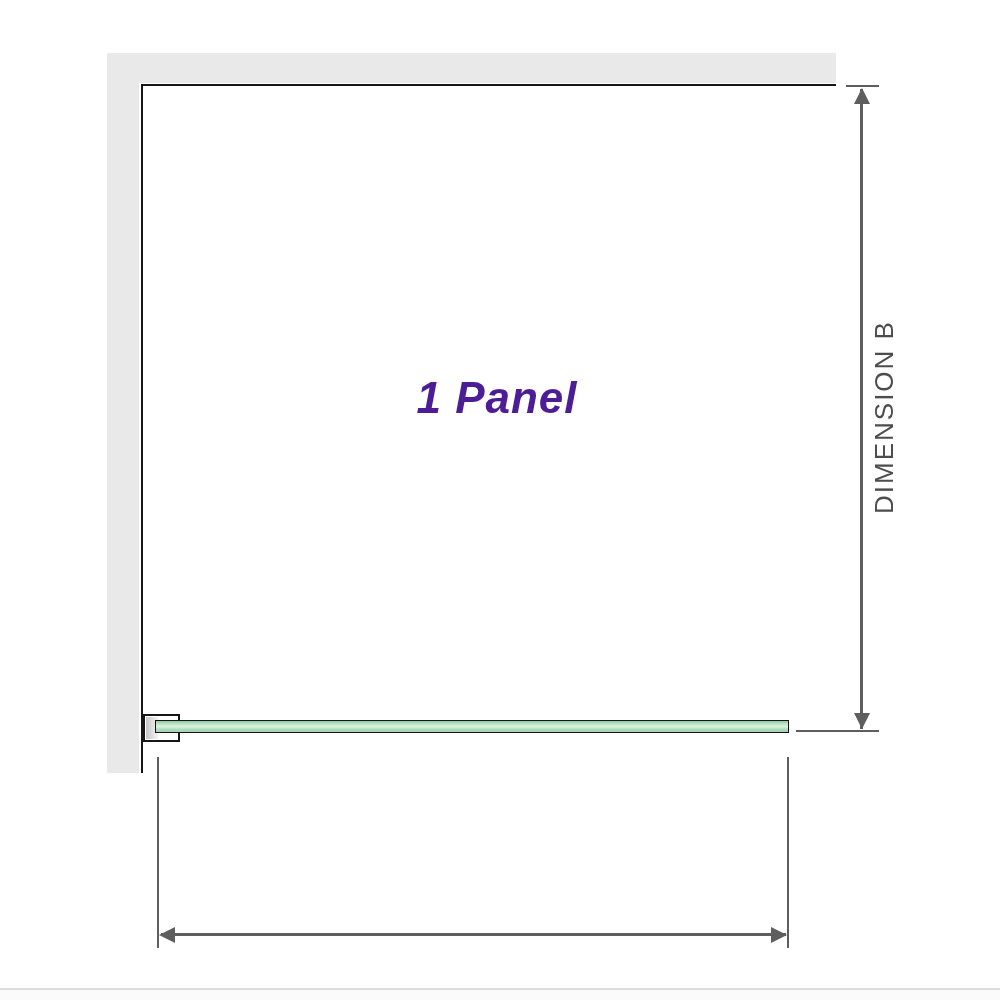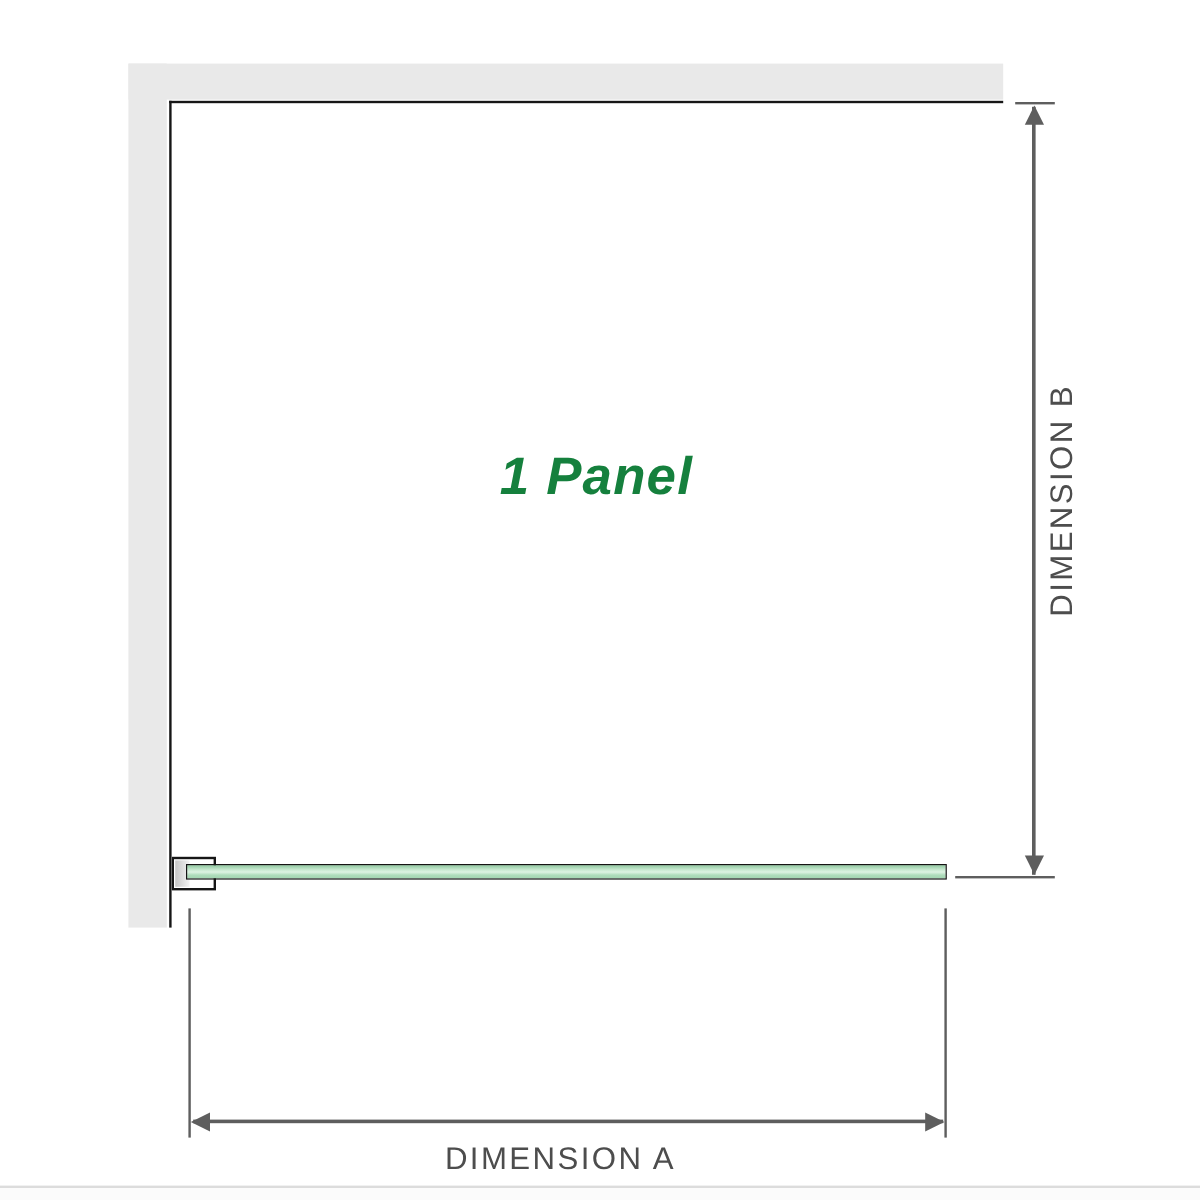--- a/index.html
+++ b/index.html
@@ -22,21 +22,21 @@
     left: 141px; top: 84px; width: 695px; height: 689px;
     border-top: 2px solid #161616;
     border-left: 2px solid #161616;
   }
 
   
   .panel-label {
     left: 297px; top: 368px; width: 400px; height: 60px;
     line-height: 60px; text-align: center;
     font-size: 44px; font-style: italic; font-weight: bold;
-    color: #15803d; letter-spacing: 1px;
+    color: #4c1d95; letter-spacing: 1px;
   }
 
   
   .bracket {
     left: 143px; top: 714px; width: 37px; height: 28px;
     background: #ffffff; border: 2px solid #161616;
   }
   .bracket-pad {
     position: absolute; left: 1px; top: 1px; width: 12px; height: 22px;
     background: linear-gradient(to right, #c6c6c6, #f3f3f3);
@@ -117,18 +117,17 @@
   <div class="abs dim dim-b-line"></div>
   <div class="abs arrow-up"></div>
   <div class="abs arrow-down"></div>
   <div class="abs dim-label dim-b-label">DIMENSION B</div>
 
   <div class="abs dim dim-a-tick-left"></div>
   <div class="abs dim dim-a-tick-right"></div>
   <div class="abs dim dim-a-line"></div>
   <div class="abs arrow-left"></div>
   <div class="abs arrow-right"></div>
-  <div class="abs dim-label dim-a-label">DIMENSION A</div>
 
   <div class="abs bottom-strip"></div>
   <div class="abs bottom-divider"></div>
 
 </div>
 
 </body></html>

